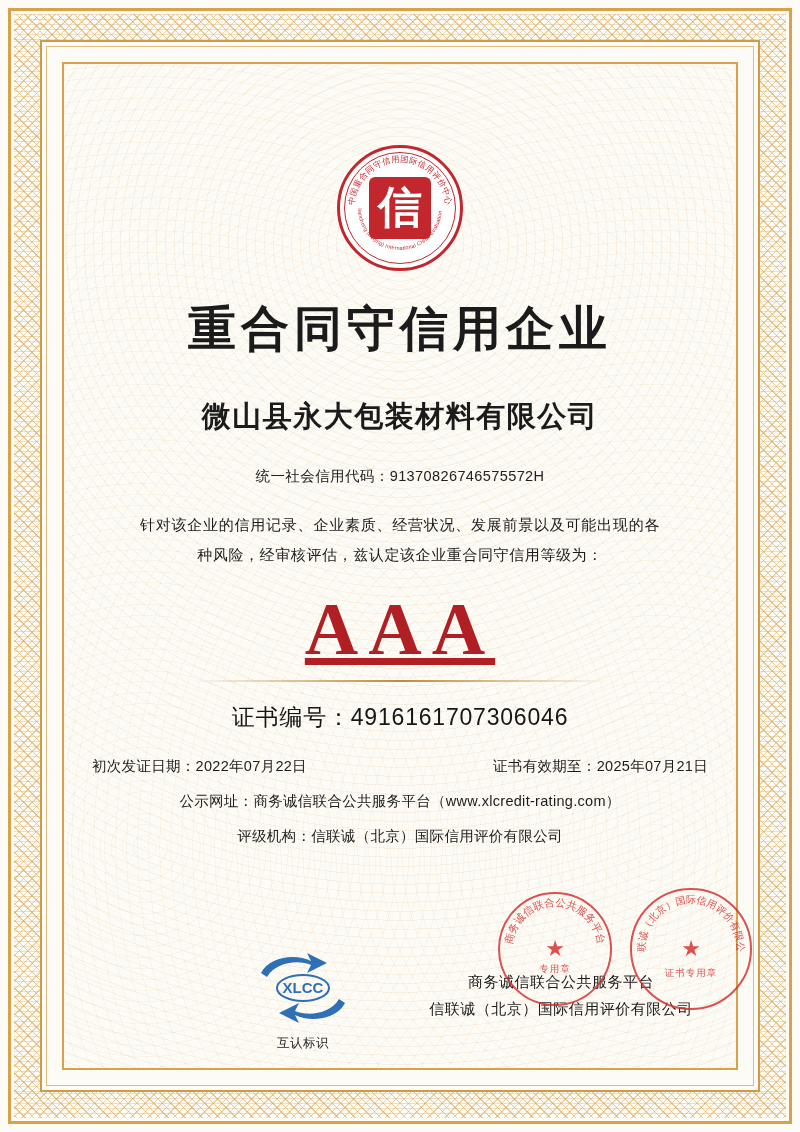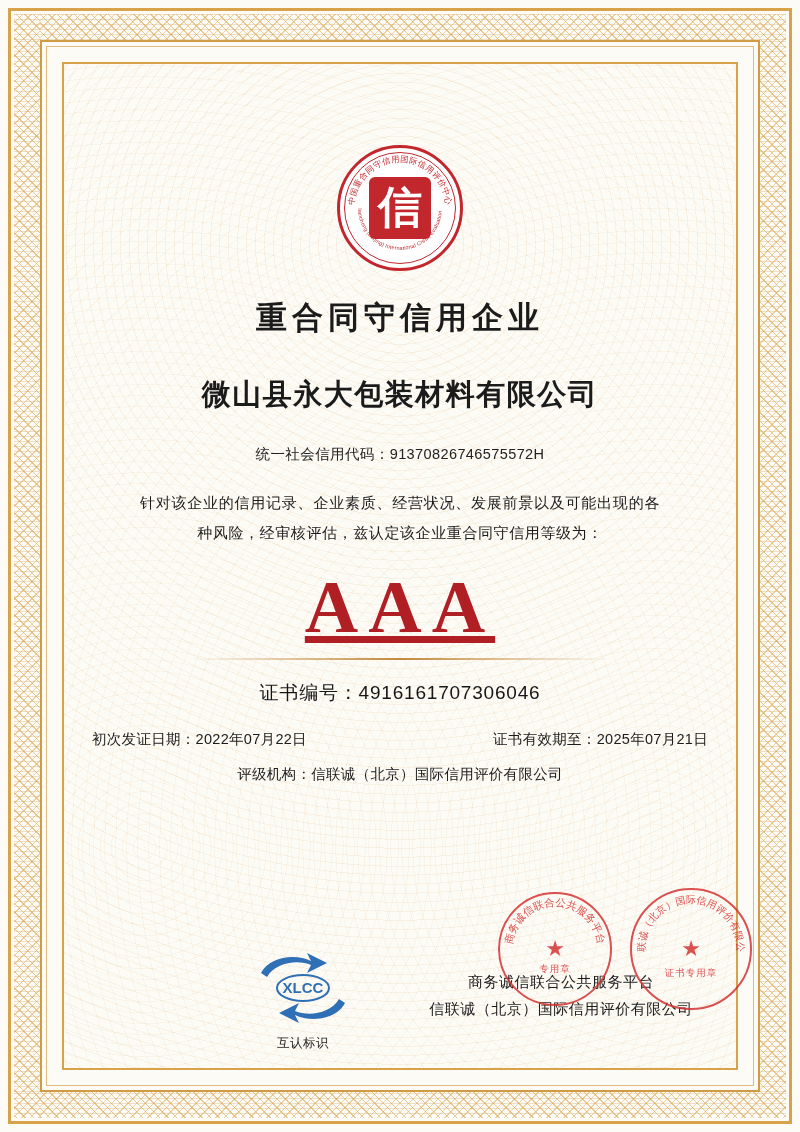--- a/index.html
+++ b/index.html
@@ -135,21 +135,21 @@
     font-size: 8.2px;
     font-family: "Liberation Sans", sans-serif;
     letter-spacing: 0.5px;
   }
   .emblem-arc-text .en { font-size: 5.4px; letter-spacing: 0.2px; }
 
   
   .main-title {
     margin-top: 26px;
     font-family: "Liberation Serif", serif;
-    font-size: 31px;
+    font-size: 48px;
     font-weight: bold;
     letter-spacing: 5px;
     color: #1b1b1b;
   }
   .company-name {
     margin-top: 36px;
     font-family: Liberation Mono, monospace;
     font-size: 29px;
     font-weight: bold;
     letter-spacing: 1.5px;
@@ -184,21 +184,21 @@
     text-decoration: underline;
   }
   .grade-rule {
     margin: 14px auto 0;
     width: 420px;
     height: 2px;
     background: linear-gradient(to right, rgba(192,130,60,0), #c08a3c, rgba(192,130,60,0));
   }
   .cert-no {
     margin-top: 20px;
-    font-size: 19px;
+    font-size: 23px;
     color: #161616;
     letter-spacing: 0.8px;
   }
 
   
   .dates-row {
     margin-top: 24px;
     display: flex;
     justify-content: space-between;
     padding: 0 22px;
@@ -347,20 +347,21 @@
 
     <div class="dates-row">
       <div>
         <span>初次发证日期：</span><span>2022年07月22日</span>
       </div>
       <div>
         <span>证书有效期至：</span><span>2025年07月21日</span>
       </div>
     </div>
 
+    <div class="info-line">公示网址：商务诚信联合公共服务平台（www.xlcredit-rating.com）</div>
     <div class="info-line">评级机构：信联诚（北京）国际信用评价有限公司</div>
 
     <div class="footer">
 
 
       <div class="xlcc-block">
         <svg class="xlcc-logo" viewBox="0 0 104 74">
           <path d="M10,22 C18,6 44,2 60,10 L56,2 L76,12 L56,22 L60,14 C46,8 24,12 16,26 Z" fill="#2f6fb5"></path>
           <path d="M94,52 C86,68 60,72 44,64 L48,72 L28,62 L48,52 L44,60 C58,66 80,62 88,48 Z" fill="#2f6fb5"></path>
           <ellipse cx="52" cy="37" rx="26" ry="13" fill="none" stroke="#2f6fb5" stroke-width="2"></ellipse>

